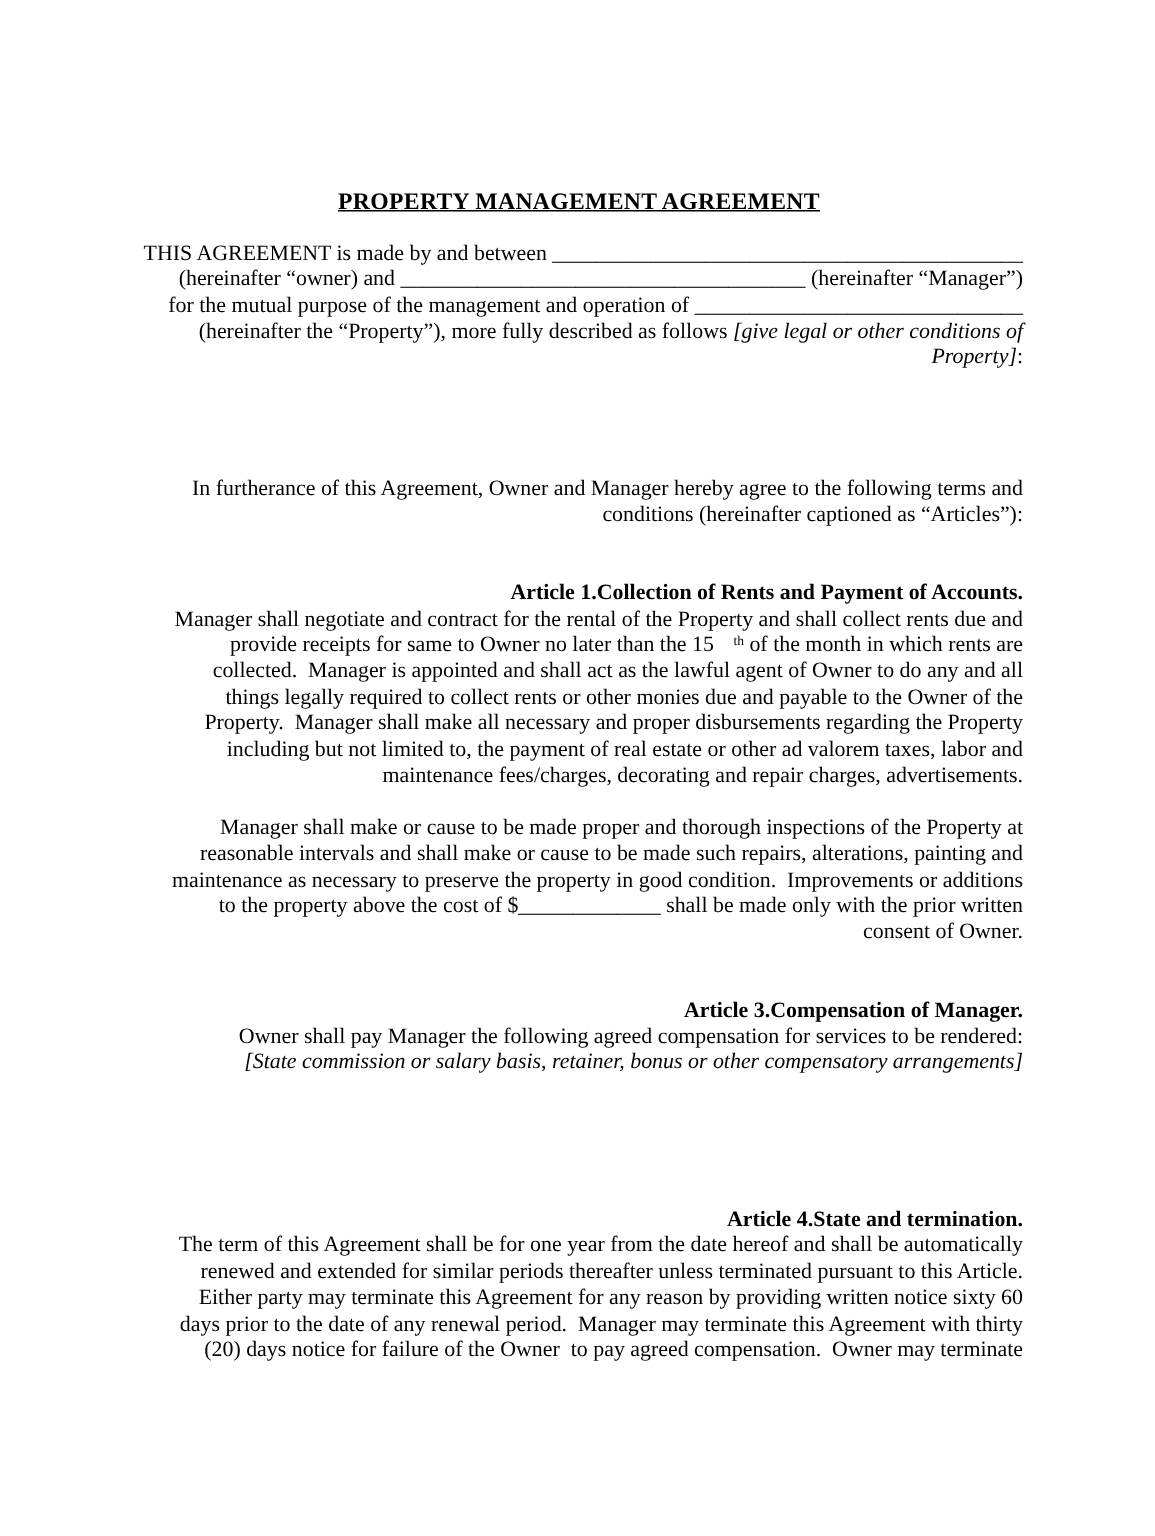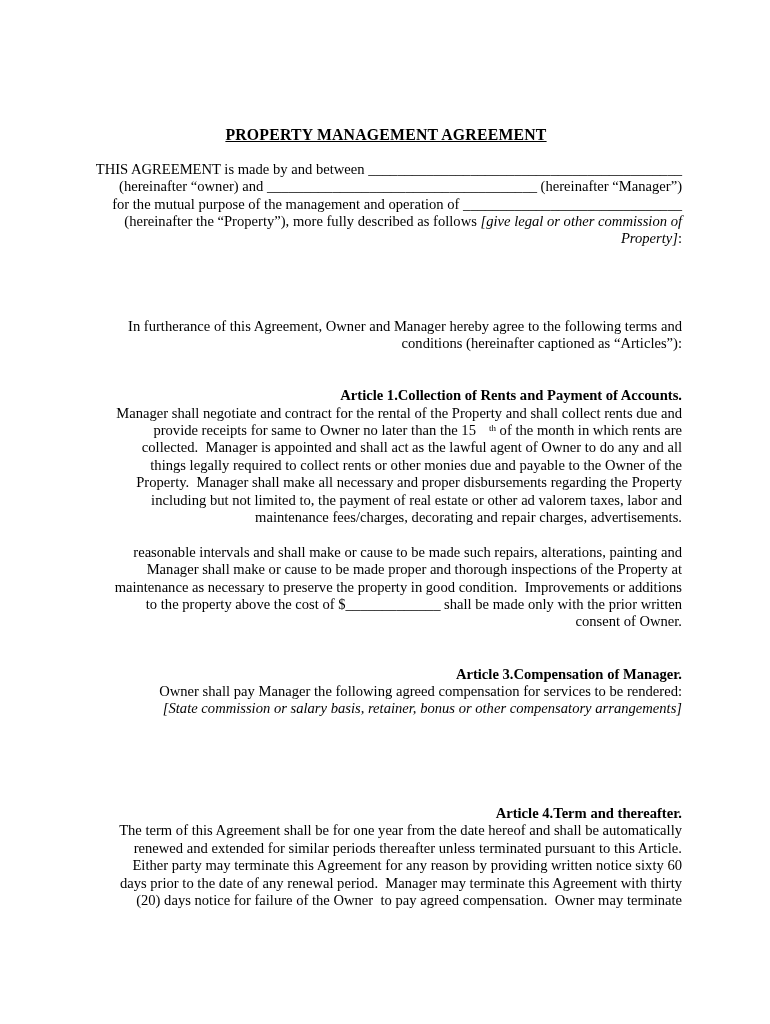--- a/index.html
+++ b/index.html
@@ -66,21 +66,21 @@
 
 <div class="page">
   <div class="doc">
 
     <h1 class="doc-title">PROPERTY MANAGEMENT AGREEMENT</h1>
 
     <div class="para mt-1">
         <div class="line"><span>THIS AGREEMENT is made by and between ___________________________________________</span></div>
         <div class="line"><span>(hereinafter “owner) and _____________________________________ (hereinafter “Manager”)</span></div>
         <div class="line"><span>for the mutual purpose of the management and operation of ______________________________</span></div>
-        <div class="line"><span>(hereinafter the “Property”), more fully described as follows </span><span class="i">[give legal or other commission of</span></div>
+        <div class="line"><span>(hereinafter the “Property”), more fully described as follows </span><span class="i">[give legal or other conditions of</span></div>
         <div class="line"><span class="i">Property]</span><span>:</span></div>
       </div>
 
     <div class="para mt-4">
         <div class="line"><span>In furtherance of this Agreement, Owner and Manager hereby agree to the following terms and</span></div>
         <div class="line"><span>conditions (hereinafter captioned as “Articles”):</span></div>
       </div>
 
     <div class="article-heading mt-1">
       <span class="art-num">Article 1.</span><span class="art-title">Collection of Rents and Payment of Accounts.</span>
@@ -89,37 +89,37 @@
         <div class="line"><span>Manager shall negotiate and contract for the rental of the Property and shall collect rents due and</span></div>
         <div class="line"><span>provide receipts for same to Owner no later than the 15</span><span class="sup">th</span><span> of the month in which rents are</span></div>
         <div class="line"><span>collected.  Manager is appointed and shall act as the lawful agent of Owner to do any and all</span></div>
         <div class="line"><span>things legally required to collect rents or other monies due and payable to the Owner of the</span></div>
         <div class="line"><span>Property.  Manager shall make all necessary and proper disbursements regarding the Property</span></div>
         <div class="line"><span>including but not limited to, the payment of real estate or other ad valorem taxes, labor and</span></div>
         <div class="line"><span>maintenance fees/charges, decorating and repair charges, advertisements.</span></div>
       </div>
 
     <div class="para mt-1">
+        <div class="line"><span>Manager shall make or cause to be made proper and thorough inspections of the Property at</span></div>
         <div class="line"><span>reasonable intervals and shall make or cause to be made such repairs, alterations, painting and</span></div>
-        <div class="line"><span>Manager shall make or cause to be made proper and thorough inspections of the Property at</span></div>
         <div class="line"><span>maintenance as necessary to preserve the property in good condition.  Improvements or additions</span></div>
         <div class="line"><span>to the property above the cost of $_____________ shall be made only with the prior written</span></div>
         <div class="line"><span>consent of Owner.</span></div>
       </div>
 
     <div class="article-heading mt-1">
       <span class="art-num">Article 3.</span><span class="art-title">Compensation of Manager.</span>
     </div>
     <div class="para mt-1">
         <div class="line"><span>Owner shall pay Manager the following agreed compensation for services to be rendered:</span></div>
         <div class="line"><span class="i">[State commission or salary basis, retainer, bonus or other compensatory arrangements]</span></div>
       </div>
 
     <div class="article-heading mt-4">
-      <span class="art-num">Article 4.</span><span class="art-title">Term and thereafter.</span>
+      <span class="art-num">Article 4.</span><span class="art-title">State and termination.</span>
     </div>
     <div class="para mt-1">
         <div class="line"><span>The term of this Agreement shall be for one year from the date hereof and shall be automatically</span></div>
         <div class="line"><span>renewed and extended for similar periods thereafter unless terminated pursuant to this Article.</span></div>
         <div class="line"><span>Either party may terminate this Agreement for any reason by providing written notice sixty 60</span></div>
         <div class="line"><span>days prior to the date of any renewal period.  Manager may terminate this Agreement with thirty</span></div>
         <div class="line"><span>(20) days notice for failure of the Owner  to pay agreed compensation.  Owner may terminate</span></div>
       </div>
 
   </div>

